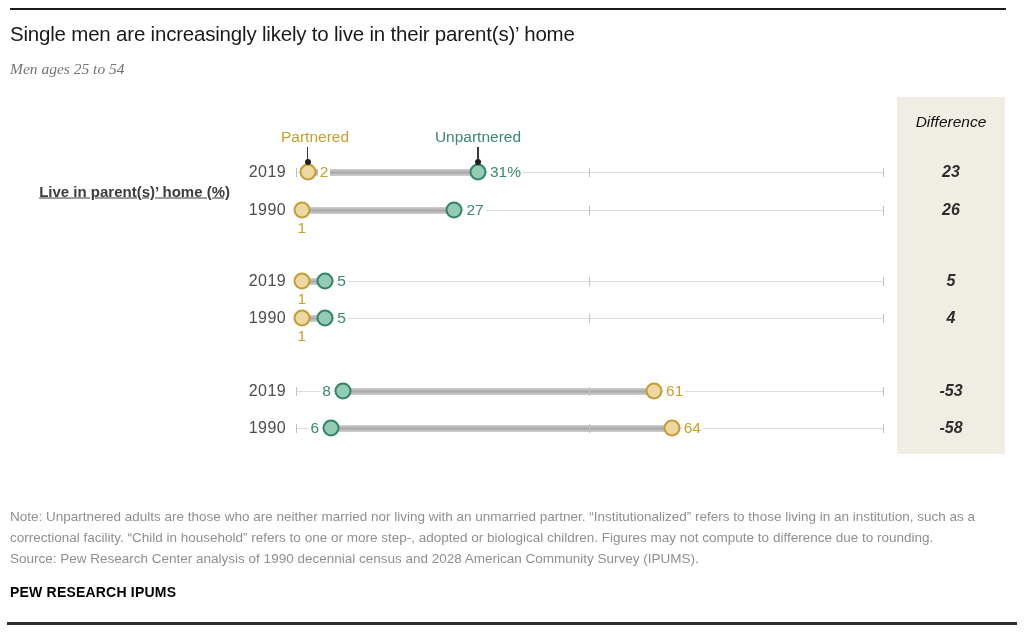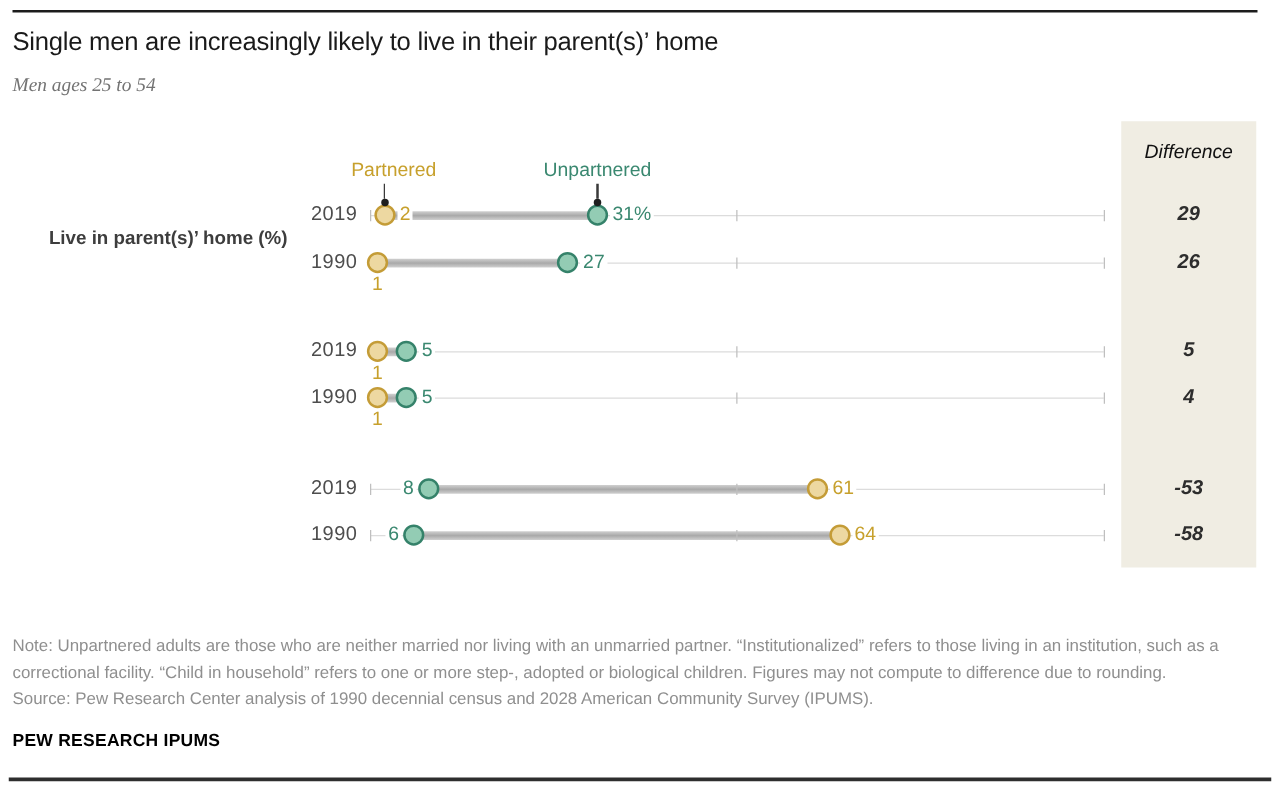--- a/index.html
+++ b/index.html
@@ -4,21 +4,21 @@
 <style>
   html,body{margin:0;padding:0;background:#fff;}
   body{width:1024px;height:635px;position:relative;font-family:"Liberation Sans",sans-serif;overflow:hidden;}
   .rule{position:absolute;background:#1c1c1c;}
   #top-rule{left:10px;top:8px;width:996px;height:2px;}
   #bottom-rule{left:7px;top:622px;width:1010px;height:3px;background:#2e2e2e;}
   #title{position:absolute;left:10px;top:22px;font-size:20.5px;font-weight:normal;color:#1a1a1a;letter-spacing:-0.2px;}
   #subtitle{position:absolute;left:10px;top:60px;font-family:"Liberation Serif",serif;font-style:italic;font-size:15.5px;color:#737373;}
   #chart{position:absolute;left:0;top:0;width:1024px;height:635px;}
   .cat-label{position:absolute;left:0;width:230px;text-align:right;transform:translateY(-50%);
-    font-size:15px;font-weight:bold;color:#3d3d3d;line-height:19px;white-space:pre-line;}
+    font-size:15px;font-weight:bold;color:#3d3d3d;line-height:19px;white-space:pre-line;text-decoration:underline;}
   .year{position:absolute;left:234px;width:52px;text-align:right;transform:translateY(-50%);
     font-size:16px;color:#4d4d4d;letter-spacing:0.4px;}
   .axis-line{position:absolute;height:1px;background:#dcdcdc;}
   .tick{position:absolute;width:1px;height:9px;background:#bfbfbf;}
   .bar{position:absolute;height:7px;background:linear-gradient(#d0d0d0,#a9a9a9,#d0d0d0);border-radius:2px;}
   .dot{position:absolute;width:13px;height:13px;border-radius:50%;border:2.5px solid;transform:translate(-50%,-50%);}
   .dot.gold{background:var(--gold-fill);border-color:var(--gold-stroke);}
   .dot.teal{background:var(--teal-fill);border-color:var(--teal-stroke);}
   .val{position:absolute;font-size:15.5px;transform:translateY(-50%);background:#fff;padding:0 2px;white-space:nowrap;}
   .val.left{transform:translate(-100%,-50%);}
@@ -109,21 +109,21 @@
     <div class="tick" style="left: 882.5px; top: 423.5px;"></div>
     <div class="year" style="top: 428px;">1990</div>
     <div class="dot gold" style="left: 671.68px; top: 428px;"></div>
     <div class="dot teal" style="left: 331.22px; top: 428px;"></div>
     <div class="val gold-text" style="left: 681.68px; top: 428px;">64</div>
     <div class="val left teal-text" style="left: 321.22px; top: 428px;">6</div>
   </div>
 
 <div id="diff-panel">
   <div id="diff-header">Difference</div>
-<div class="diff-value" style="top: 75px;">29</div>
+<div class="diff-value" style="top: 75px;">23</div>
     <div class="diff-value" style="top: 113px;">26</div>
     <div class="diff-value" style="top: 184px;">5</div>
     <div class="diff-value" style="top: 221px;">4</div>
     <div class="diff-value" style="top: 294px;">-53</div>
     <div class="diff-value" style="top: 331px;">-58</div>
   </div>
 
 <div id="notes">
   <p>Note: Unpartnered adults are those who are neither married nor living with an unmarried partner. “Institutionalized” refers to those living in an institution, such as a correctional facility. “Child in household” refers to one or more step-, adopted or biological children. Figures may not compute to difference due to rounding.</p>
   <p>Source: Pew Research Center analysis of 1990 decennial census and 2028 American Community Survey (IPUMS).</p>

